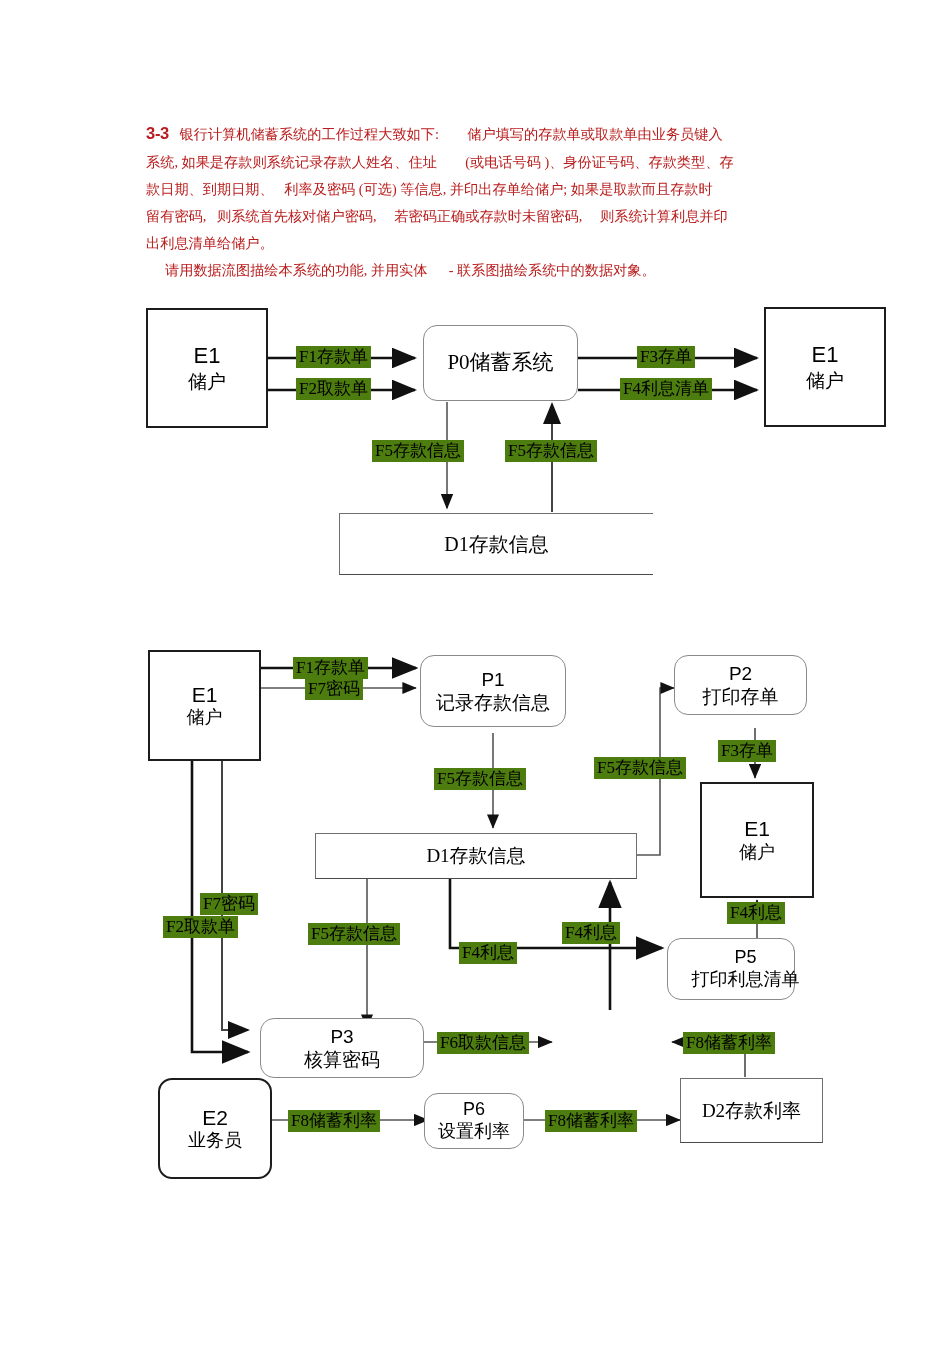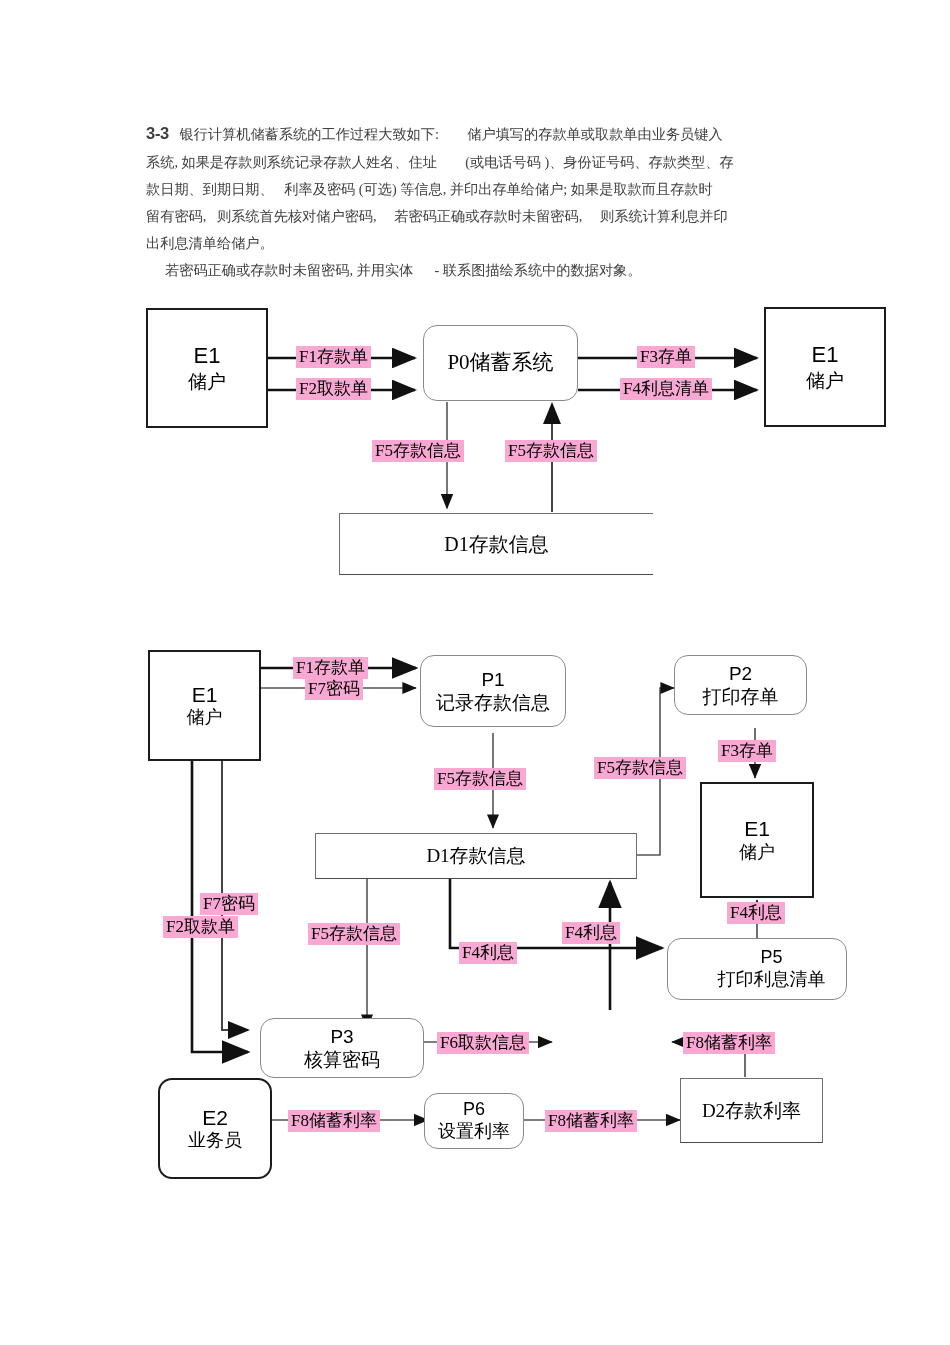--- a/index.html
+++ b/index.html
@@ -20,21 +20,21 @@
   #problem-text {
     position: absolute;
     left: 146px;
     top: 118px;
     width: 672px;
   }
   .p-line {
     font-family: "Liberation Serif", "DejaVu Serif", serif;
     font-size: 14.2px;
     line-height: 27px;
-    color: #404040;
+    color: #b91c1c;
     white-space: pre;
   }
   .p-line.first { line-height: 30px; }
   .q-num {
     font-family: "Liberation Sans", sans-serif;
     font-weight: bold;
     font-size: 16.5px;
     letter-spacing: -0.3px;
   }
   .indent { padding-left: 19px; }
@@ -94,39 +94,39 @@
     border-right: none;
     display: flex;
     align-items: center;
     justify-content: center;
   }
   .store.closed-right { border-right: 1.6px solid #6f6f6f; }
 
   
   .flow-label {
     position: absolute;
-    background: #f9a8d4;
+    background: #4d7c0f;
     font-family: "Liberation Serif", "DejaVu Serif", serif;
     font-size: 17px;
     line-height: 1.18;
     white-space: nowrap;
     padding: 1px 3px;
     color: #000;
   }
 </style>
 </head>
 <body>
 
 <div id="problem-text">
   <div class="p-line first"><span class="q-num">3-3</span>&nbsp;&nbsp;&nbsp;<span>银行计算机储蓄系统的工作过程大致如下:        储户填写的存款单或取款单由业务员键入</span></div>
   <div class="p-line">系统, 如果是存款则系统记录存款人姓名、住址        (或电话号码 )、身份证号码、存款类型、存</div>
   <div class="p-line">款日期、到期日期、   利率及密码 (可选) 等信息, 并印出存单给储户; 如果是取款而且存款时</div>
   <div class="p-line">留有密码,   则系统首先核对储户密码,     若密码正确或存款时未留密码,     则系统计算利息并印</div>
   <div class="p-line">出利息清单给储户。</div>
-  <div class="p-line indent">若密码正确或存款时未留密码, 并用实体      - 联系图描绘系统中的数据对象。</div>
+  <div class="p-line indent">请用数据流图描绘本系统的功能, 并用实体      - 联系图描绘系统中的数据对象。</div>
 </div>
 
 <div class="diagram" id="diagram-context">
 
   <svg viewBox="0 0 950 300" height="300">
     <defs>
       <marker id="ah-d" markerWidth="11" markerHeight="9" refX="10" refY="4.5" orient="auto">
         <path d="M0,0 L11,4.5 L0,9 Z" fill="#111"></path>
       </marker>
       <marker id="ah-d-sm" markerWidth="10" markerHeight="8" refX="9" refY="4" orient="auto">
@@ -239,21 +239,21 @@
   <div class="node store closed-right" style="left:315px; top:203px; width:322px; height:46px;">
     <span class="ln han" style="font-size:19px;">D1存款信息</span>
   </div>
 
   <div class="node process" style="left:260px; top:388px; width:164px; height:60px;">
     <span class="ln latin" style="font-size:19px;">P3</span>
     <span class="ln han" style="font-size:19px;">核算密码</span>
   </div>
 
 
-  <div class="node process" style="left:667px; top:308px; width:180px; height:62px;padding-left:29px;">
+  <div class="node process" style="left:667px; top:308px; width:128px; height:62px;padding-left:29px;">
     <span class="ln latin" style="font-size:18px;">P5</span>
     <span class="ln han" style="font-size:18px;">打印利息清单</span>
   </div>
 
   <div class="node entity" style="left:158px; top:448px; width:114px; height:101px;border-radius:14px;">
     <span class="ln latin" style="font-size:21px;">E2</span>
     <span class="ln han" style="font-size:18px;">业务员</span>
   </div>
 
   <div class="node process" style="left:424px; top:463px; width:100px; height:56px;">

